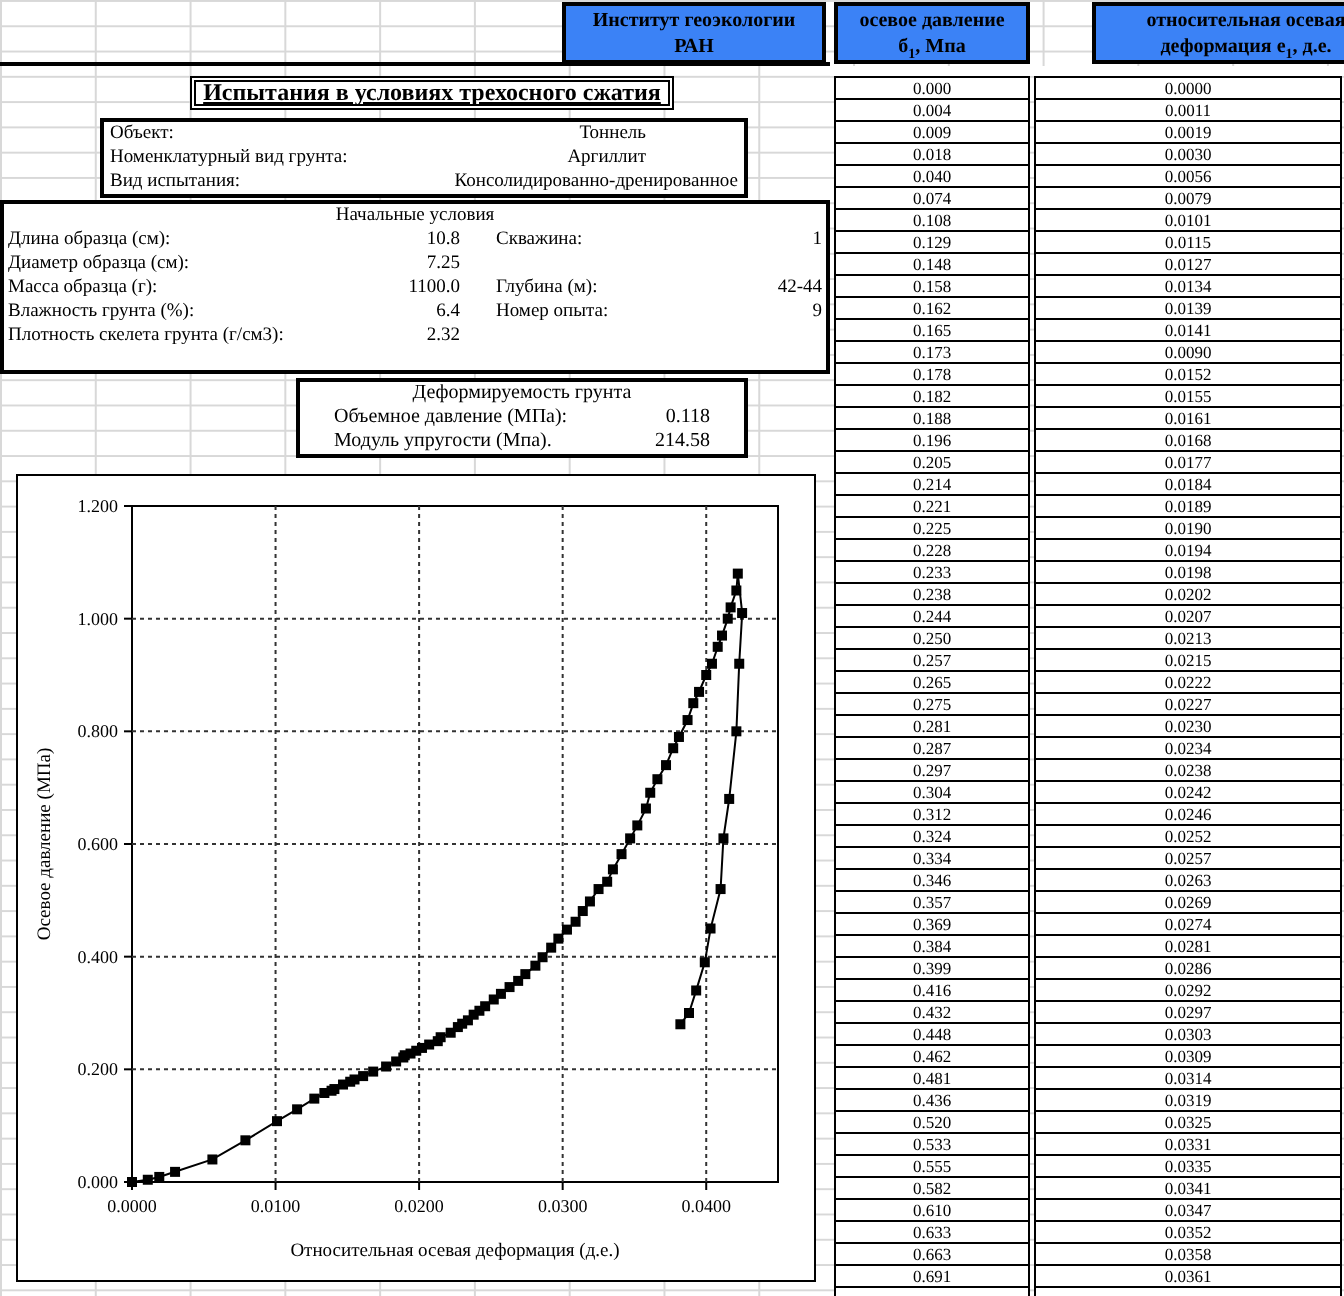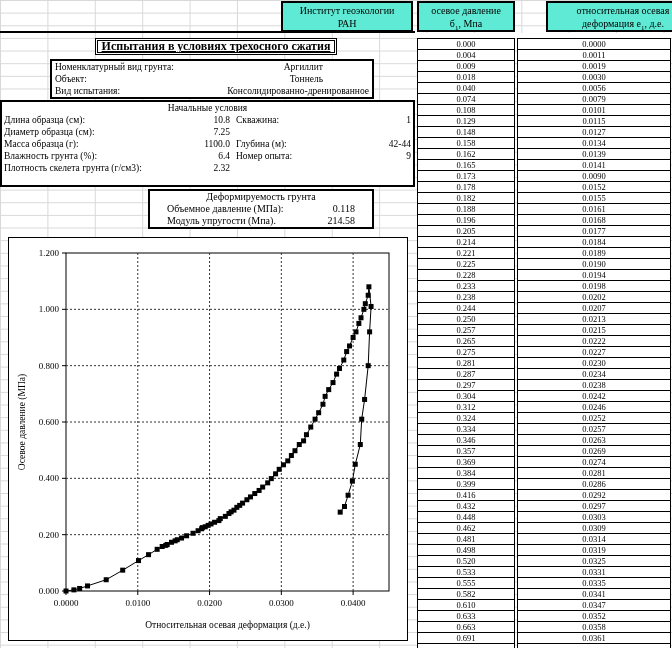--- a/index.html
+++ b/index.html
@@ -4,22 +4,22 @@
 <style>
   html,body{margin:0;padding:0;}
   body{
     width:672px;height:648px;position:relative;overflow:hidden;
     font-family:"Liberation Serif", serif;color:#000;background-color:#ffffff;
     background-image:
       linear-gradient(to right,#d8d8d8 1px,transparent 1px),
       linear-gradient(to bottom,#d8d8d8 1px,transparent 1px);
     background-size:47.4px 12.65px;
   }
-  .hbox{position:absolute;border:2px solid #000;background:#5eead4;text-align:center;
-        font-weight:normal;font-size:10px;line-height:13px;box-sizing:border-box;padding-top:1px;}
+  .hbox{position:absolute;border:2px solid #000;background:#3b82f6;text-align:center;
+        font-weight:bold;font-size:10px;line-height:13px;box-sizing:border-box;padding-top:1px;}
   .hbox.inst{left:281px;top:1px;width:132px;height:31px;}
   .hbox.ph{left:417px;top:1px;width:98px;height:31px;}
   .hbox.eh{left:546px;top:1px;width:154px;height:31px;}
   sub{font-size:7px;}
   .topline{position:absolute;left:0;top:31px;width:415px;height:2px;background:#000;}
   .wstrip{position:absolute;left:415px;top:33px;width:257px;height:5px;background:#fff;}
   .title-box{position:absolute;left:95px;top:38px;width:242px;height:17px;border:3px double #000;
              box-sizing:border-box;background:#fff;text-align:center;font-weight:bold;font-size:12px;
              line-height:11px;text-decoration:underline;}
   .info-box{position:absolute;left:50px;top:59px;width:324px;height:40px;border:2px solid #000;
@@ -27,21 +27,21 @@
   .info-row{display:flex;height:12px;line-height:12px;padding:0 3px;}
   .info-row .lbl{flex:0 0 160px;}
   .info-row .val{flex:1;text-align:right;}
   .info-row:nth-child(1) .val,.info-row:nth-child(2) .val{padding-right:46px;}
   .init-box{position:absolute;left:0;top:100px;width:415px;height:87px;border:2px solid #000;
             box-sizing:border-box;background:#fff;font-size:9.5px;}
   .init-title{text-align:center;height:12px;line-height:12px;}
   .init-row{display:flex;height:12px;line-height:12px;padding:0 2px;}
   .init-row .l1{flex:0 0 190px;}
   .init-row .v1{flex:0 0 36px;text-align:right;}
-  .init-row .l2{flex:0 0 95px;padding-left:6px;}
+  .init-row .l2{flex:0 0 95px;padding-left:18px;}
   .init-row .v2{flex:1;text-align:right;}
   .deform-box{position:absolute;left:148px;top:189px;width:226px;height:40px;border:2px solid #000;
             box-sizing:border-box;background:#fff;font-size:10px;}
   .deform-title{text-align:center;height:12px;line-height:12px;}
   .deform-row{display:flex;height:12px;line-height:12px;padding:0 17px;justify-content:space-between;}
   .deform-row .lbl{flex:1;}
   .deform-row .val{text-align:right;}
   .chart-box{position:absolute;left:8px;top:237px;width:400px;height:404px;border:1px solid #000;
              background:#fff;box-sizing:border-box;}
   svg text{font-family:"Liberation Serif", serif;fill:#000;}
@@ -70,26 +70,26 @@
   <div><span>деформация е</span><sub>1</sub><span>, д.е.</span></div>
 </div>
 
 <div class="topline"></div>
 <div class="wstrip"></div>
 
 <div class="title-box">Испытания в условиях трехосного сжатия</div>
 
 <div class="info-box">
     <div class="info-row">
+      <span class="lbl">Объект:</span>
+      <span class="val">Тоннель</span>
+    </div>
+    <div class="info-row">
       <span class="lbl">Номенклатурный вид грунта:</span>
       <span class="val">Аргиллит</span>
-    </div>
-    <div class="info-row">
-      <span class="lbl">Объект:</span>
-      <span class="val">Тоннель</span>
     </div>
     <div class="info-row">
       <span class="lbl">Вид испытания:</span>
       <span class="val">Консолидированно-дренированное</span>
     </div>
   </div>
 
 <div class="init-box">
   <div class="init-title">Начальные условия</div>
   <div>
@@ -303,21 +303,21 @@
     <div class="dcell">0.346</div>
     <div class="dcell">0.357</div>
     <div class="dcell">0.369</div>
     <div class="dcell">0.384</div>
     <div class="dcell">0.399</div>
     <div class="dcell">0.416</div>
     <div class="dcell">0.432</div>
     <div class="dcell">0.448</div>
     <div class="dcell">0.462</div>
     <div class="dcell">0.481</div>
-    <div class="dcell">0.498</div>
+    <div class="dcell">0.436</div>
     <div class="dcell">0.520</div>
     <div class="dcell">0.533</div>
     <div class="dcell">0.555</div>
     <div class="dcell">0.582</div>
     <div class="dcell">0.610</div>
     <div class="dcell">0.633</div>
     <div class="dcell">0.663</div>
     <div class="dcell">0.691</div>
     <div class="dcell"></div>
   </div>

